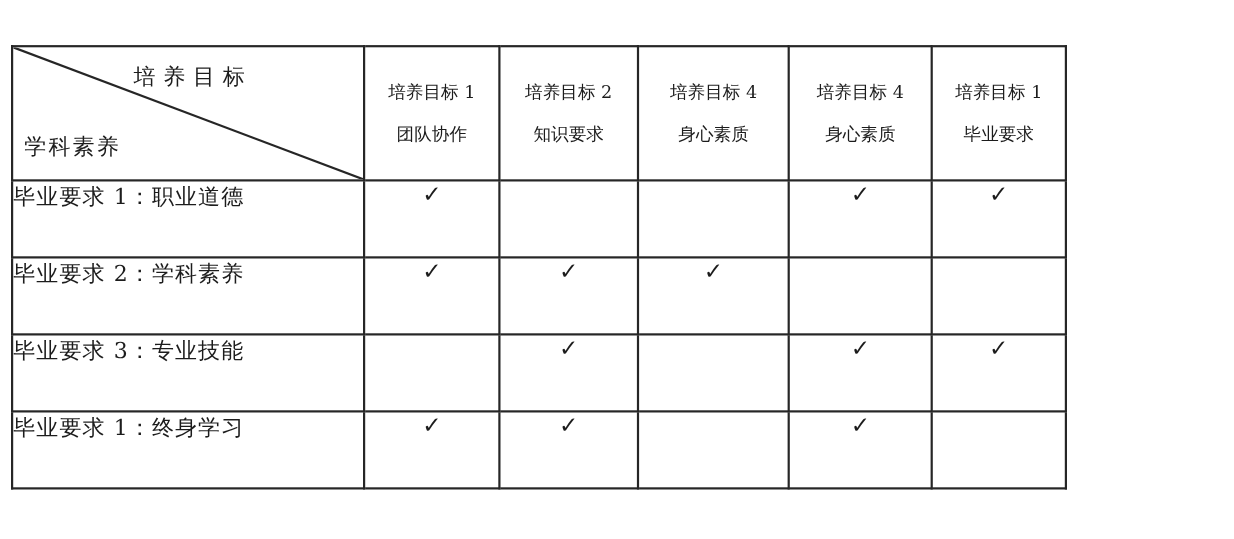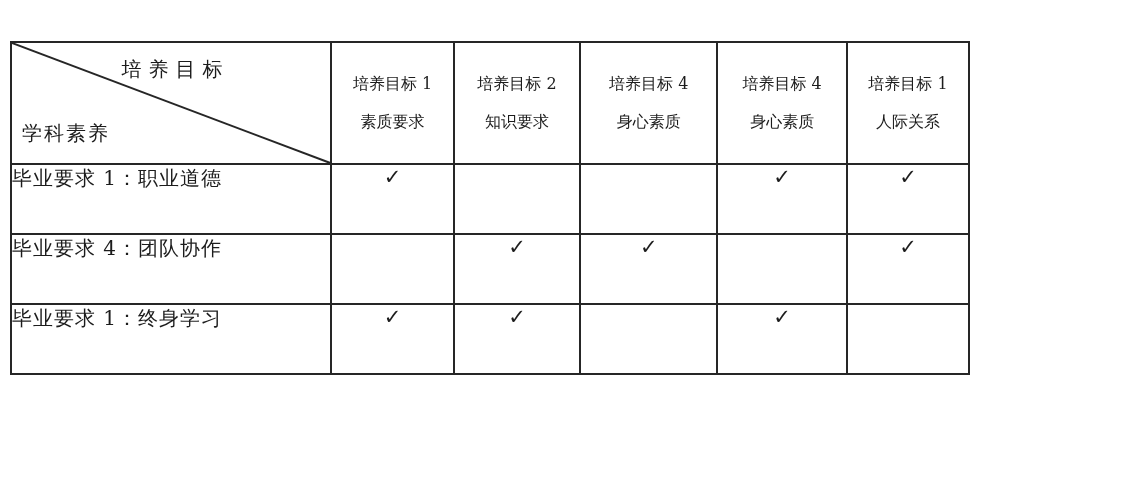--- a/index.html
+++ b/index.html
@@ -109,55 +109,63 @@
       <tr>
         <th class="corner">
           <svg class="diag" viewBox="0 0 368 122" preserveAspectRatio="none">
             <line x1="0" y1="0" x2="368" y2="122" stroke="#262626" stroke-width="2" vector-effect="non-scaling-stroke"></line>
           </svg>
           <span class="corner-top">培养目标</span>
           <span class="corner-bottom">学科素养</span>
         </th>
         <th class="colhead">
           <span class="hline">培养目标 1</span>
-          <span class="hline">素质要求</span>
+          <span class="hline">团队协作</span>
         </th>
         <th class="colhead">
           <span class="hline">培养目标 2</span>
           <span class="hline">知识要求</span>
         </th>
         <th class="colhead">
           <span class="hline">培养目标 4</span>
           <span class="hline">身心素质</span>
         </th>
         <th class="colhead">
           <span class="hline">培养目标 4</span>
           <span class="hline">身心素质</span>
         </th>
         <th class="colhead">
           <span class="hline">培养目标 1</span>
-          <span class="hline">人际关系</span>
+          <span class="hline">毕业要求</span>
         </th>
       </tr>
     </thead>
     <tbody>
       <tr>
         <td class="rowlabel">毕业要求 1：职业道德</td>
         <td class="check">✓</td>
         <td class="check"></td>
         <td class="check"></td>
         <td class="check">✓</td>
         <td class="check">✓</td>
       </tr>
       <tr>
-        <td class="rowlabel">毕业要求 4：团队协作</td>
-        <td class="check"></td>
+        <td class="rowlabel">毕业要求 2：学科素养</td>
+        <td class="check">✓</td>
         <td class="check">✓</td>
         <td class="check">✓</td>
         <td class="check"></td>
+        <td class="check"></td>
+      </tr>
+      <tr>
+        <td class="rowlabel">毕业要求 3：专业技能</td>
+        <td class="check"></td>
+        <td class="check">✓</td>
+        <td class="check"></td>
+        <td class="check">✓</td>
         <td class="check">✓</td>
       </tr>
       <tr>
         <td class="rowlabel">毕业要求 1：终身学习</td>
         <td class="check">✓</td>
         <td class="check">✓</td>
         <td class="check"></td>
         <td class="check">✓</td>
         <td class="check"></td>
       </tr>

